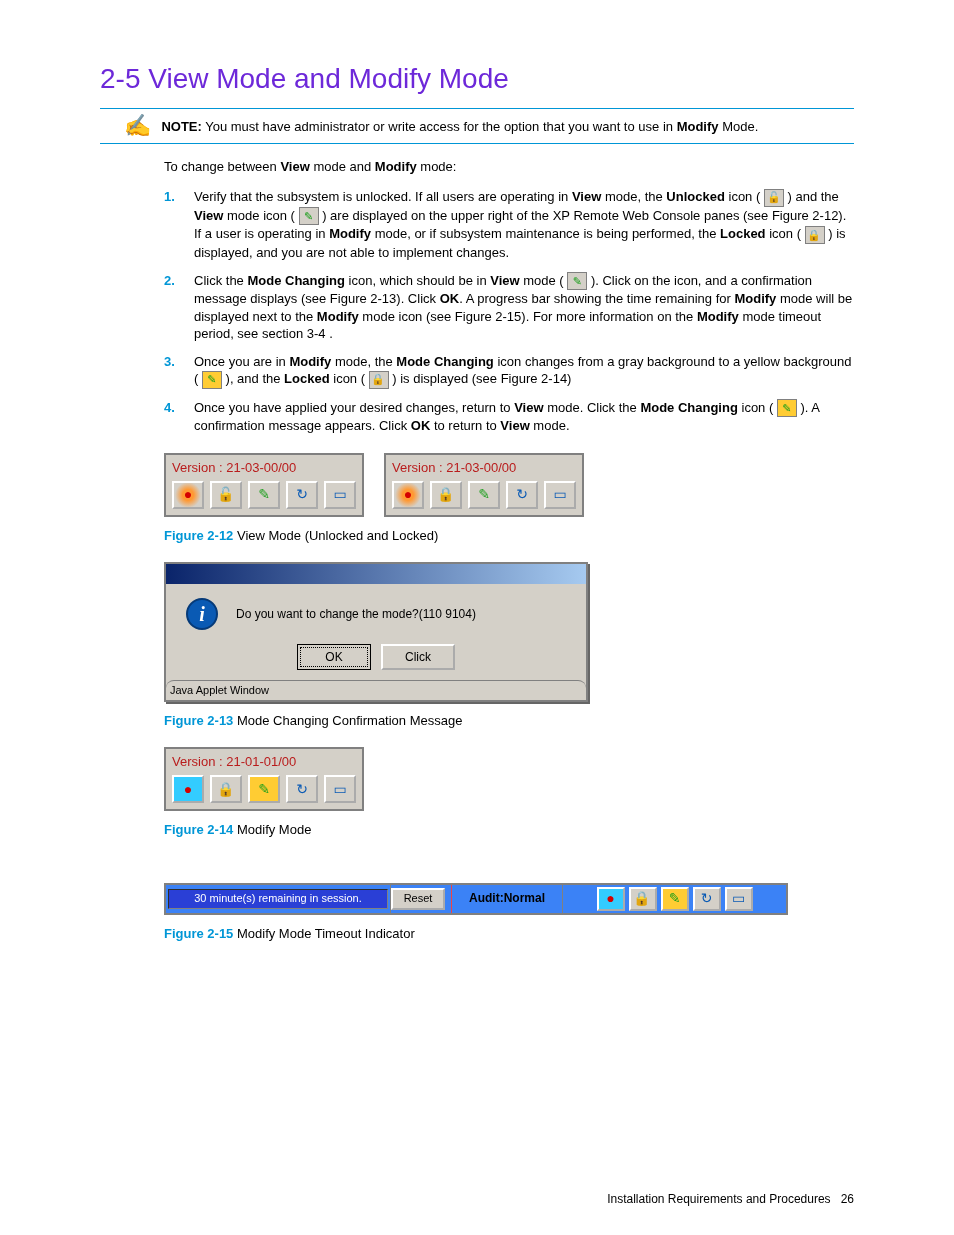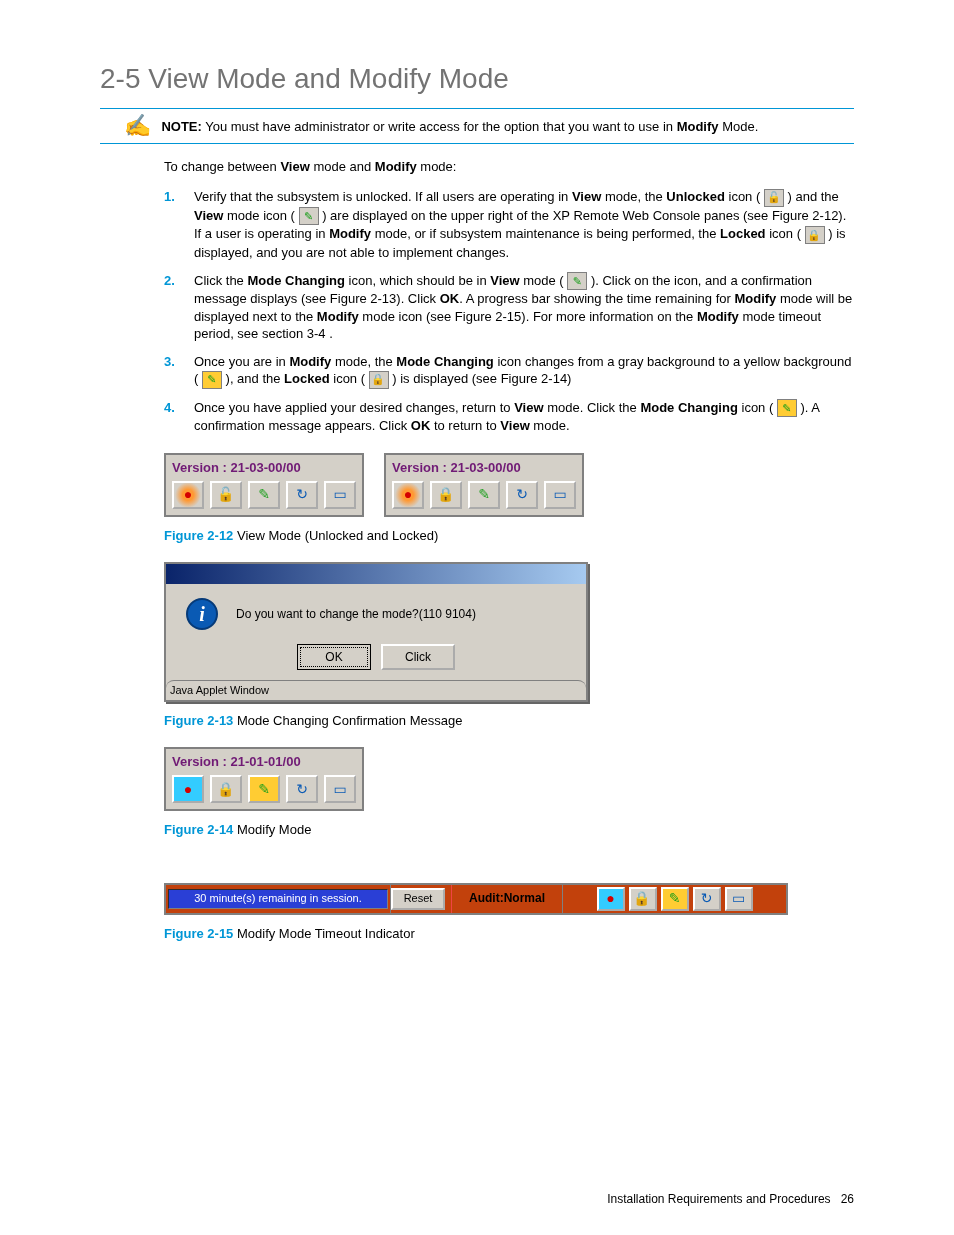--- a/index.html
+++ b/index.html
@@ -12,21 +12,21 @@
     line-height: 1.35;
   }
   .page {
     width: 954px;
     min-height: 1235px;
     box-sizing: border-box;
     padding: 60px 100px 30px 100px;
     position: relative;
   }
   h1.section-title {
-    color: #737373;
+    color: #6d28d9;
     font-weight: 300;
     font-size: 28px;
     margin: 0 0 10px 0;
     font-family: "Segoe UI", Arial, sans-serif;
   }
   h2.subsection-title {
     color: #0096d6;
     font-weight: 400;
     font-size: 19px;
     margin: 4px 0 12px 0;
@@ -77,23 +77,23 @@
     margin-top: 18px;
     flex-wrap: wrap;
   }
   .toolbar-box {
     border: 2px solid #808080;
     background: #d4d0c8;
     padding: 4px 6px 6px 6px;
     display: inline-block;
   }
   .version-label {
-    font-weight: bold;
+    font-weight: normal;
     font-size: 13px;
-    color: #701a75;
+    color: #b91c1c;
     margin-bottom: 4px;
     font-family: Arial, sans-serif;
   }
   .icon-row {
     display: flex;
     gap: 6px;
     align-items: center;
   }
   .tb-icon {
     width: 28px;
@@ -188,21 +188,21 @@
     font-size: 11px;
     padding: 2px 4px;
     font-family: Tahoma, Arial, sans-serif;
     border-radius: 8px;
   }
   
   .timeout-bar {
     display: flex;
     align-items: stretch;
     border: 2px solid #808080;
-    background: #c2410c;
+    background: #3b82f6;
     height: 28px;
     width: 620px;
     margin-top: 44px;
   }
   .timeout-progress {
     flex: 0 0 220px;
     display: flex;
     align-items: center;
     border-right: 1px solid #808080;
     padding: 2px;

